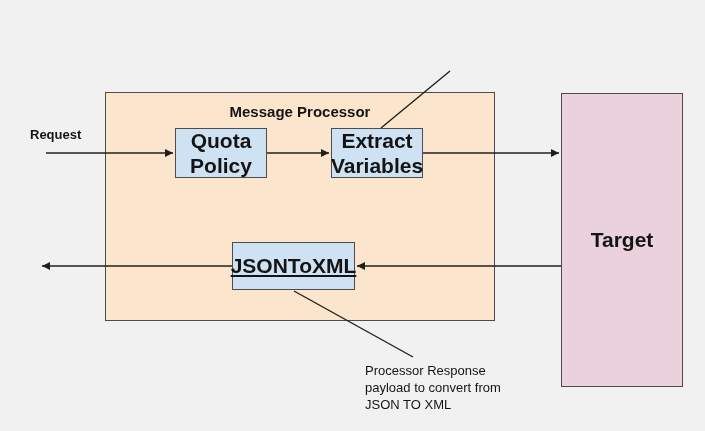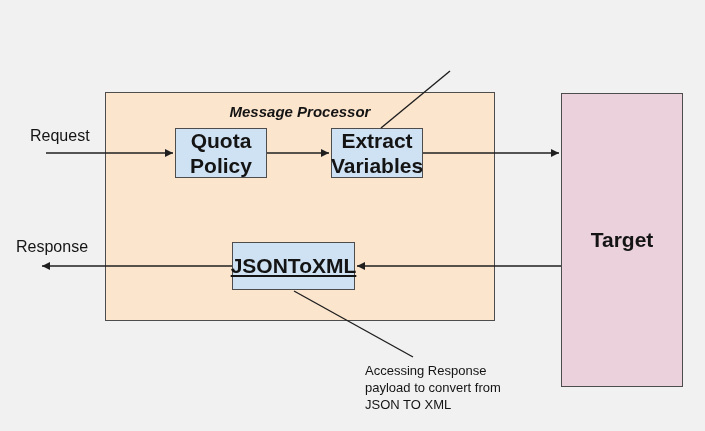--- a/index.html
+++ b/index.html
@@ -26,21 +26,20 @@
   .processor {
     position: absolute;
     left: 105px;
     top: 92px;
     width: 390px;
     height: 229px;
     background: var(--processor-fill, #fce5cd);
     border: 1.5px solid var(--border, #4d4d4d);
     box-sizing: border-box;
     z-index: 1;
-    font-style: italic;
   }
   .processor-title {
     position: absolute;
     left: 0;
     right: 0;
     top: 10px;
     text-align: center;
     font-weight: bold;
     font-size: 15px;
     white-space: pre-line;
@@ -63,22 +62,22 @@
   .node-quota   { left: 175px; top: 128px; width: 92px;  height: 50px; }
   .node-extract { left: 331px; top: 128px; width: 92px;  height: 50px; }
   .node-json    { left: 232px; top: 242px; width: 123px; height: 48px; text-decoration: underline; }
   .node-target  {
     left: 561px; top: 93px; width: 122px; height: 294px;
     background: var(--target-fill, #ead1dc);
     z-index: 2;
   }
   .flow-label {
     position: absolute;
-    font-weight: normal;
-    font-size: 16px;
+    font-weight: bold;
+    font-size: 13px;
     white-space: pre-line;
     z-index: 3;
   }
   .label-request  { left: 30px; top: 127px; }
   .label-response { left: 16px; top: 238px; }
   .annotation {
     position: absolute;
     font-size: 13px;
     line-height: 17px;
     white-space: pre-line;
@@ -107,24 +106,23 @@
 
   <div class="node node-blue node-extract">Extract
 Variables</div>
 
   <div class="node node-blue node-json">JSONToXML</div>
 
   <div class="node node-target">Target</div>
 
   <div class="flow-label label-request">Request</div>
 
-  <div class="flow-label label-response">Response</div>
 
 
-  <div class="annotation annotation-bottom">Accessing Response
+  <div class="annotation annotation-bottom">Processor Response
 payload to convert from
 JSON TO XML</div>
 
   <svg class="arrows-layer" width="705" height="431" viewBox="0 0 705 431">
     <defs>
       <marker id="arrowhead" viewBox="0 0 8 8" refX="8" refY="4" markerWidth="8" markerHeight="8" orient="auto" markerUnits="userSpaceOnUse">
         <path class="arrowhead-shape" d="M0,0 L8,4 L0,8 Z"></path>
       </marker>
     </defs>
 

